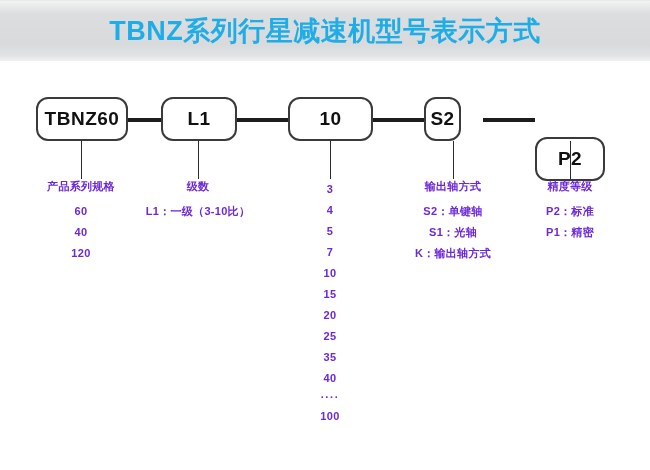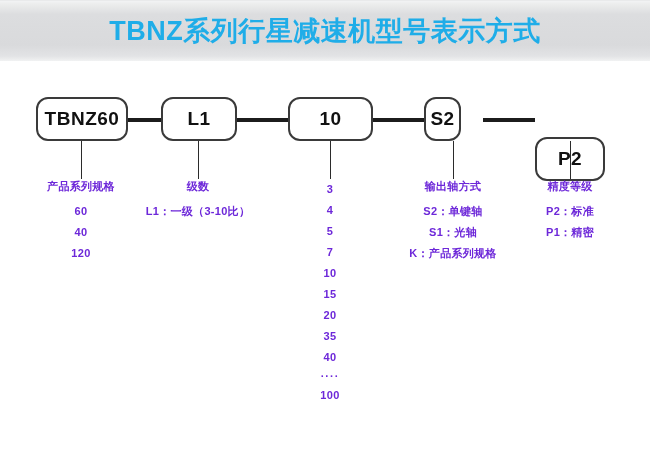--- a/index.html
+++ b/index.html
@@ -167,31 +167,32 @@
   </div>
 
   <div class="column" style="left:280px; width:100px;">
     <div class="col-item">3</div>
     <div class="col-item">4</div>
     <div class="col-item">5</div>
     <div class="col-item">7</div>
     <div class="col-item">10</div>
     <div class="col-item">15</div>
     <div class="col-item">20</div>
+    <div class="col-item">25</div>
     <div class="col-item">35</div>
     <div class="col-item">40</div>
     <div class="col-item dots">····</div>
     <div class="col-item">100</div>
   </div>
 
   <div class="column" style="left:393px; width:120px;">
     <div class="col-heading">输出轴方式</div>
     <div class="col-item">S2：单键轴</div>
     <div class="col-item">S1：光轴</div>
-    <div class="col-item">K：产品系列规格</div>
+    <div class="col-item">K：输出轴方式</div>
   </div>
 
   <div class="column" style="left:515px; width:110px;">
     <div class="col-heading">精度等级</div>
     <div class="col-item">P2：标准</div>
     <div class="col-item">P1：精密</div>
   </div>
 
 </div>
 

